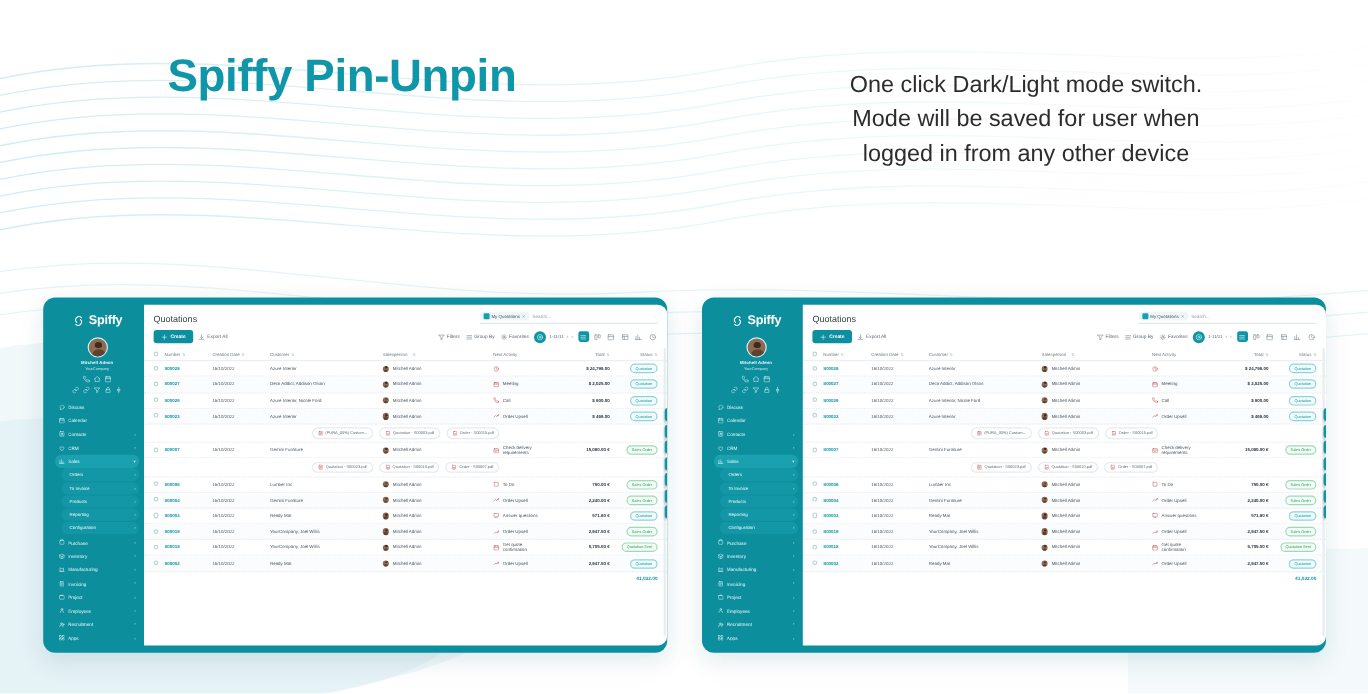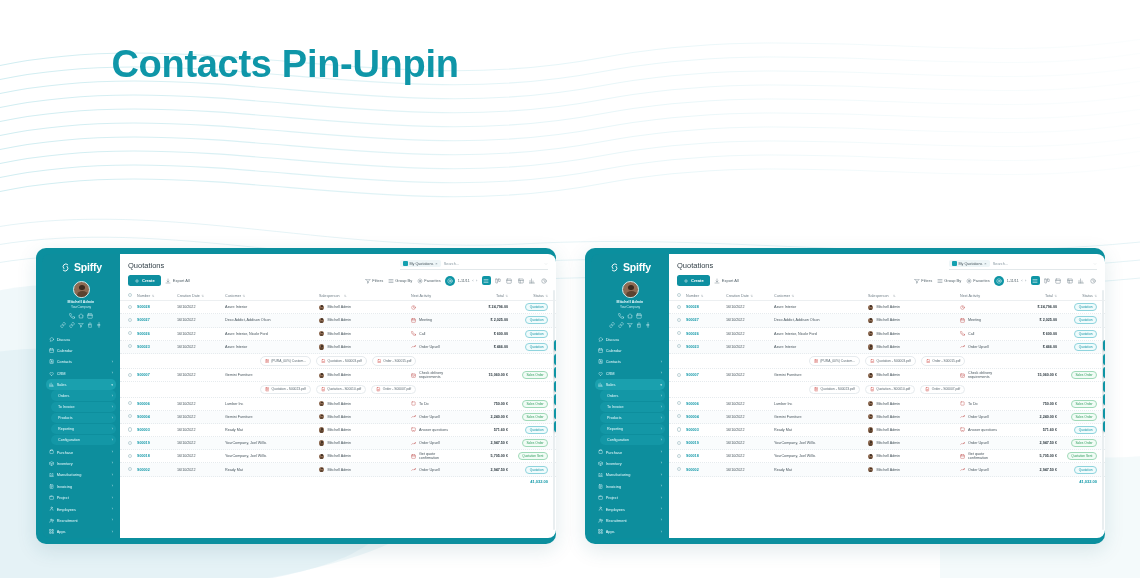--- a/index.html
+++ b/index.html
@@ -197,23 +197,26 @@
       <path d="M-20,248 C150,214 330,272 520,262 C740,250 900,286 1160,258"></path>
       <path d="M-20,266 C150,232 330,290 520,280 C740,268 900,304 1160,276"></path>
     </g>
     <path d="M-40,300 C120,250 300,330 420,420 C520,496 420,600 -40,600 Z" fill="#e3f2f5" fill-opacity=".55"></path>
     <path d="M-40,360 C100,320 260,390 360,470 C440,534 360,600 -40,600 Z" fill="#d8ecf1" fill-opacity=".45"></path>
     <path d="M940,470 C1020,440 1100,470 1180,450 L1180,600 L940,600 Z" fill="#eaf6f8" fill-opacity=".5"></path>
   </svg>
 
   <div class="headers">
     <div class="head-col">
-      <div class="head-title">Contacts Pin-Unpin</div>
+      <div class="head-title">Spiffy Pin-Unpin</div>
     </div>
     <div class="head-col">
+      <div class="head-sub" style="white-space:pre-line">One click Dark/Light mode switch.
+Mode will be saved for user when
+logged in from any other device</div>
     </div>
   </div>
 
   <div class="shot shot-left" id="shot-left">
       <div class="sidebar">
         <div class="logo-row">
           <span style="display:flex;color:#fff">
             <svg class="logo-mark" viewBox="0 0 24 24" fill="none" stroke="currentColor" stroke-width="2" stroke-linecap="round" stroke-linejoin="round">
               <path d="M17 6a6 6 0 0 0-8.5 8.5M7 18a6 6 0 0 0 8.5-8.5"></path>
             </svg>

